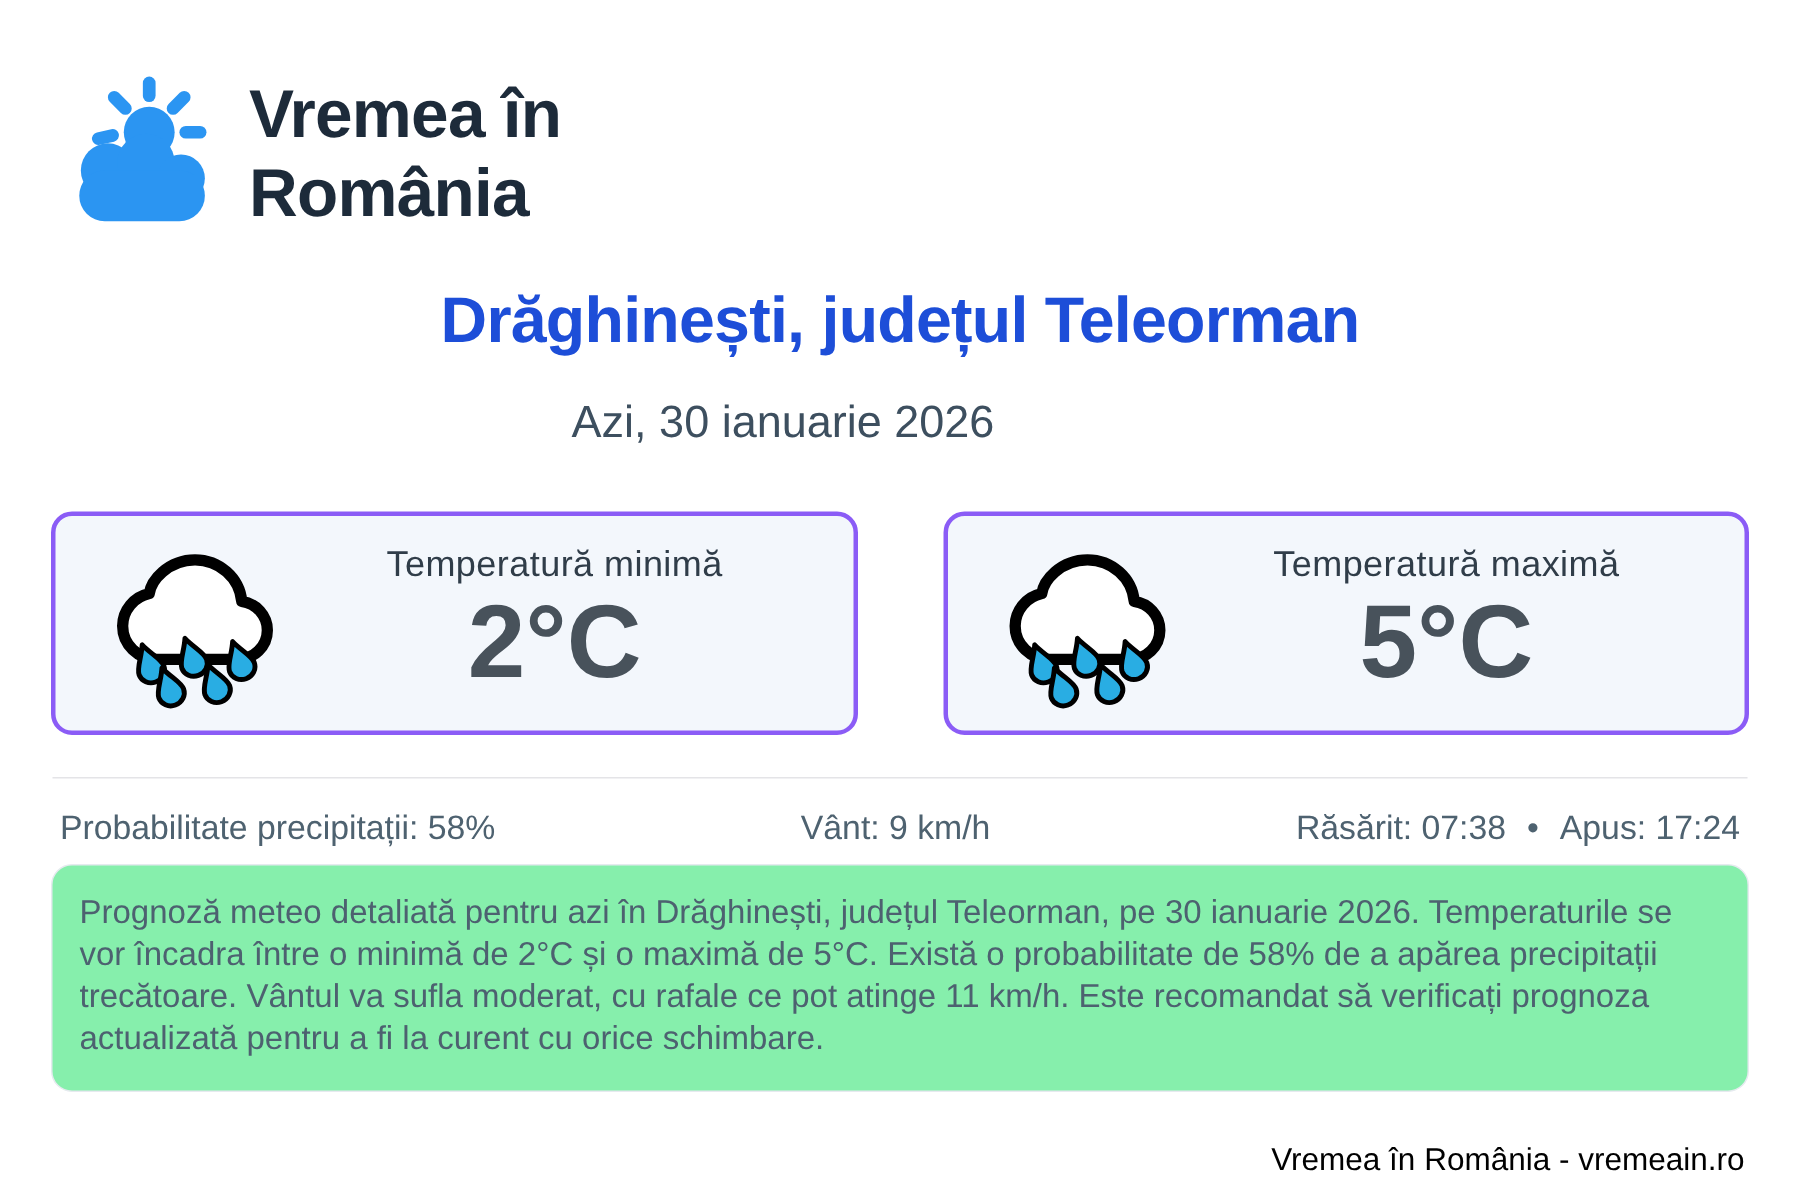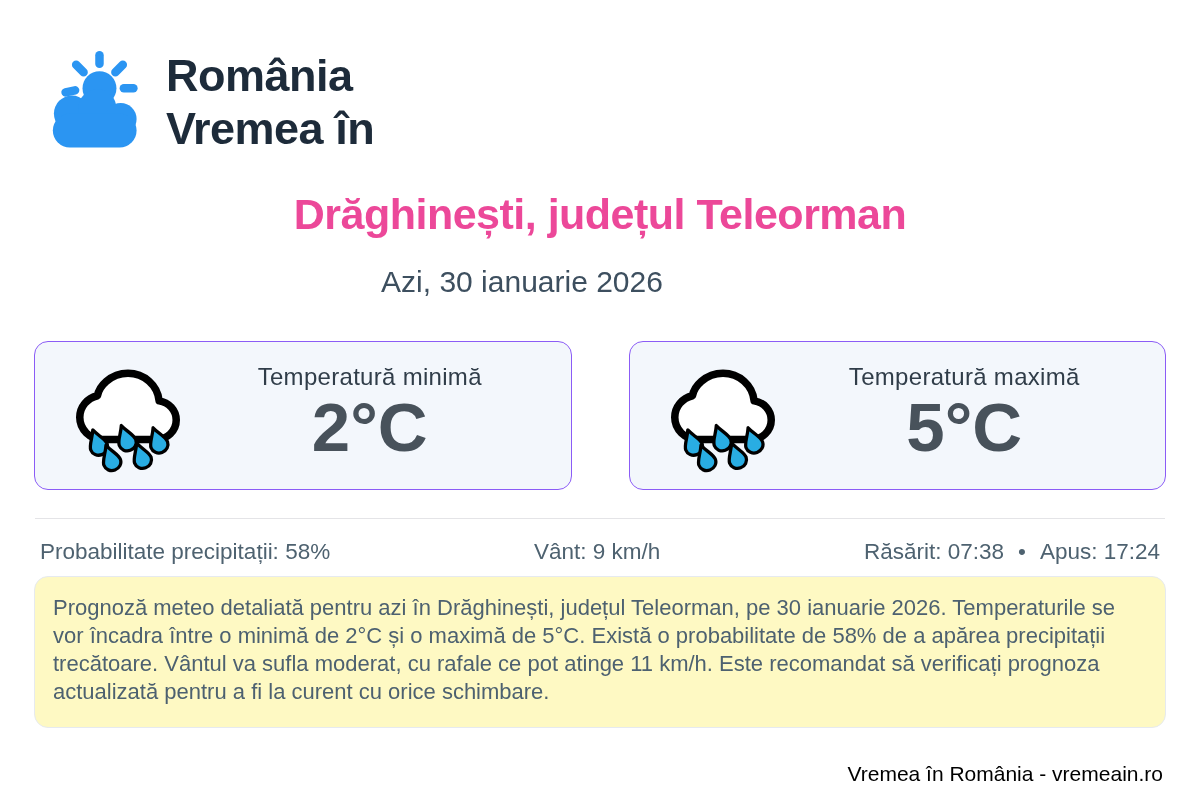--- a/index.html
+++ b/index.html
@@ -21,38 +21,38 @@
   .logo-icon { width:106px; height:106px; }
   .logo-text {
     font-size:45px; font-weight:800; color:#1d2b3a;
     line-height:1.17; letter-spacing:-0.5px;
   }
 
   
   .title {
     position:absolute; top:190px; left:0; width:1200px;
     text-align:center;
-    font-size:43px; font-weight:700; color:#ec4899;
+    font-size:43px; font-weight:700; color:#1d4ed8;
     letter-spacing:-0.5px;
   }
   .subtitle {
     position:absolute; top:265px; left:0; width:1044px;
     text-align:center;
     font-size:30px; font-weight:400; color:#3d4f5f;
   }
 
   
   .cards {
     position:absolute; top:341px; left:34px; right:34px;
     display:flex; gap:57px;
   }
   .card {
     flex:1; height:149px;
     background:#f3f7fc;
-    border:1px solid #8b5cf6;
+    border:3px solid #8b5cf6;
     border-radius:14px;
     display:flex; align-items:center;
     padding:0 20px 0 32px;
   }
   .card-icon { width:122px; height:114px; flex:0 0 auto; }
   .card-text { flex:1; text-align:center; margin-top:-4px; }
   .card-label { font-size:24px; color:#303d49; letter-spacing:0.3px; }
   .card-value { font-size:69px; font-weight:700; color:#48525b; line-height:1.02; margin-top:2px; }
 
   
@@ -63,21 +63,21 @@
   .stats {
     position:absolute; top:539px; left:40px; right:40px;
     display:flex; justify-content:space-between; align-items:flex-start;
     font-size:22.5px; color:#4e6270;
   }
   .stat-sun { display:flex; gap:14px; align-items:center; }
 
   
   .forecast {
     position:absolute; top:576px; left:34px; right:34px;
-    background:#fef9c3;
+    background:#86efac;
     border:1px solid #e6eaef;
     border-radius:14px;
     padding:17px 18px 21px 18px;
     font-size:22px; line-height:28px; color:#4d6170;
   }
 
   
   .footer {
     position:absolute; top:762px; right:37px;
     font-size:21px; color:#000000;
@@ -99,22 +99,22 @@
       </g>
       <circle cx="58" cy="36" r="16" fill="#2b95f2"></circle>
       <g fill="#2b95f2">
         <circle cx="32" cy="60" r="17"></circle>
         <circle cx="56" cy="55" r="18"></circle>
         <circle cx="78" cy="65" r="15"></circle>
         <rect x="14" y="60" width="79" height="32" rx="16"></rect>
       </g>
     </svg>
     <div class="logo-text">
+      <div>Vremea în</div>
       <div>România</div>
-      <div>Vremea în</div>
     </div>
   </div>
 
   <h1 class="title">Drăghinești, județul Teleorman</h1>
   <div class="subtitle">Azi, 30 ianuarie 2026</div>
 
   <div class="cards">
 
     <div class="card">
       <svg class="card-icon" viewBox="0 0 110 104" aria-hidden="true">

